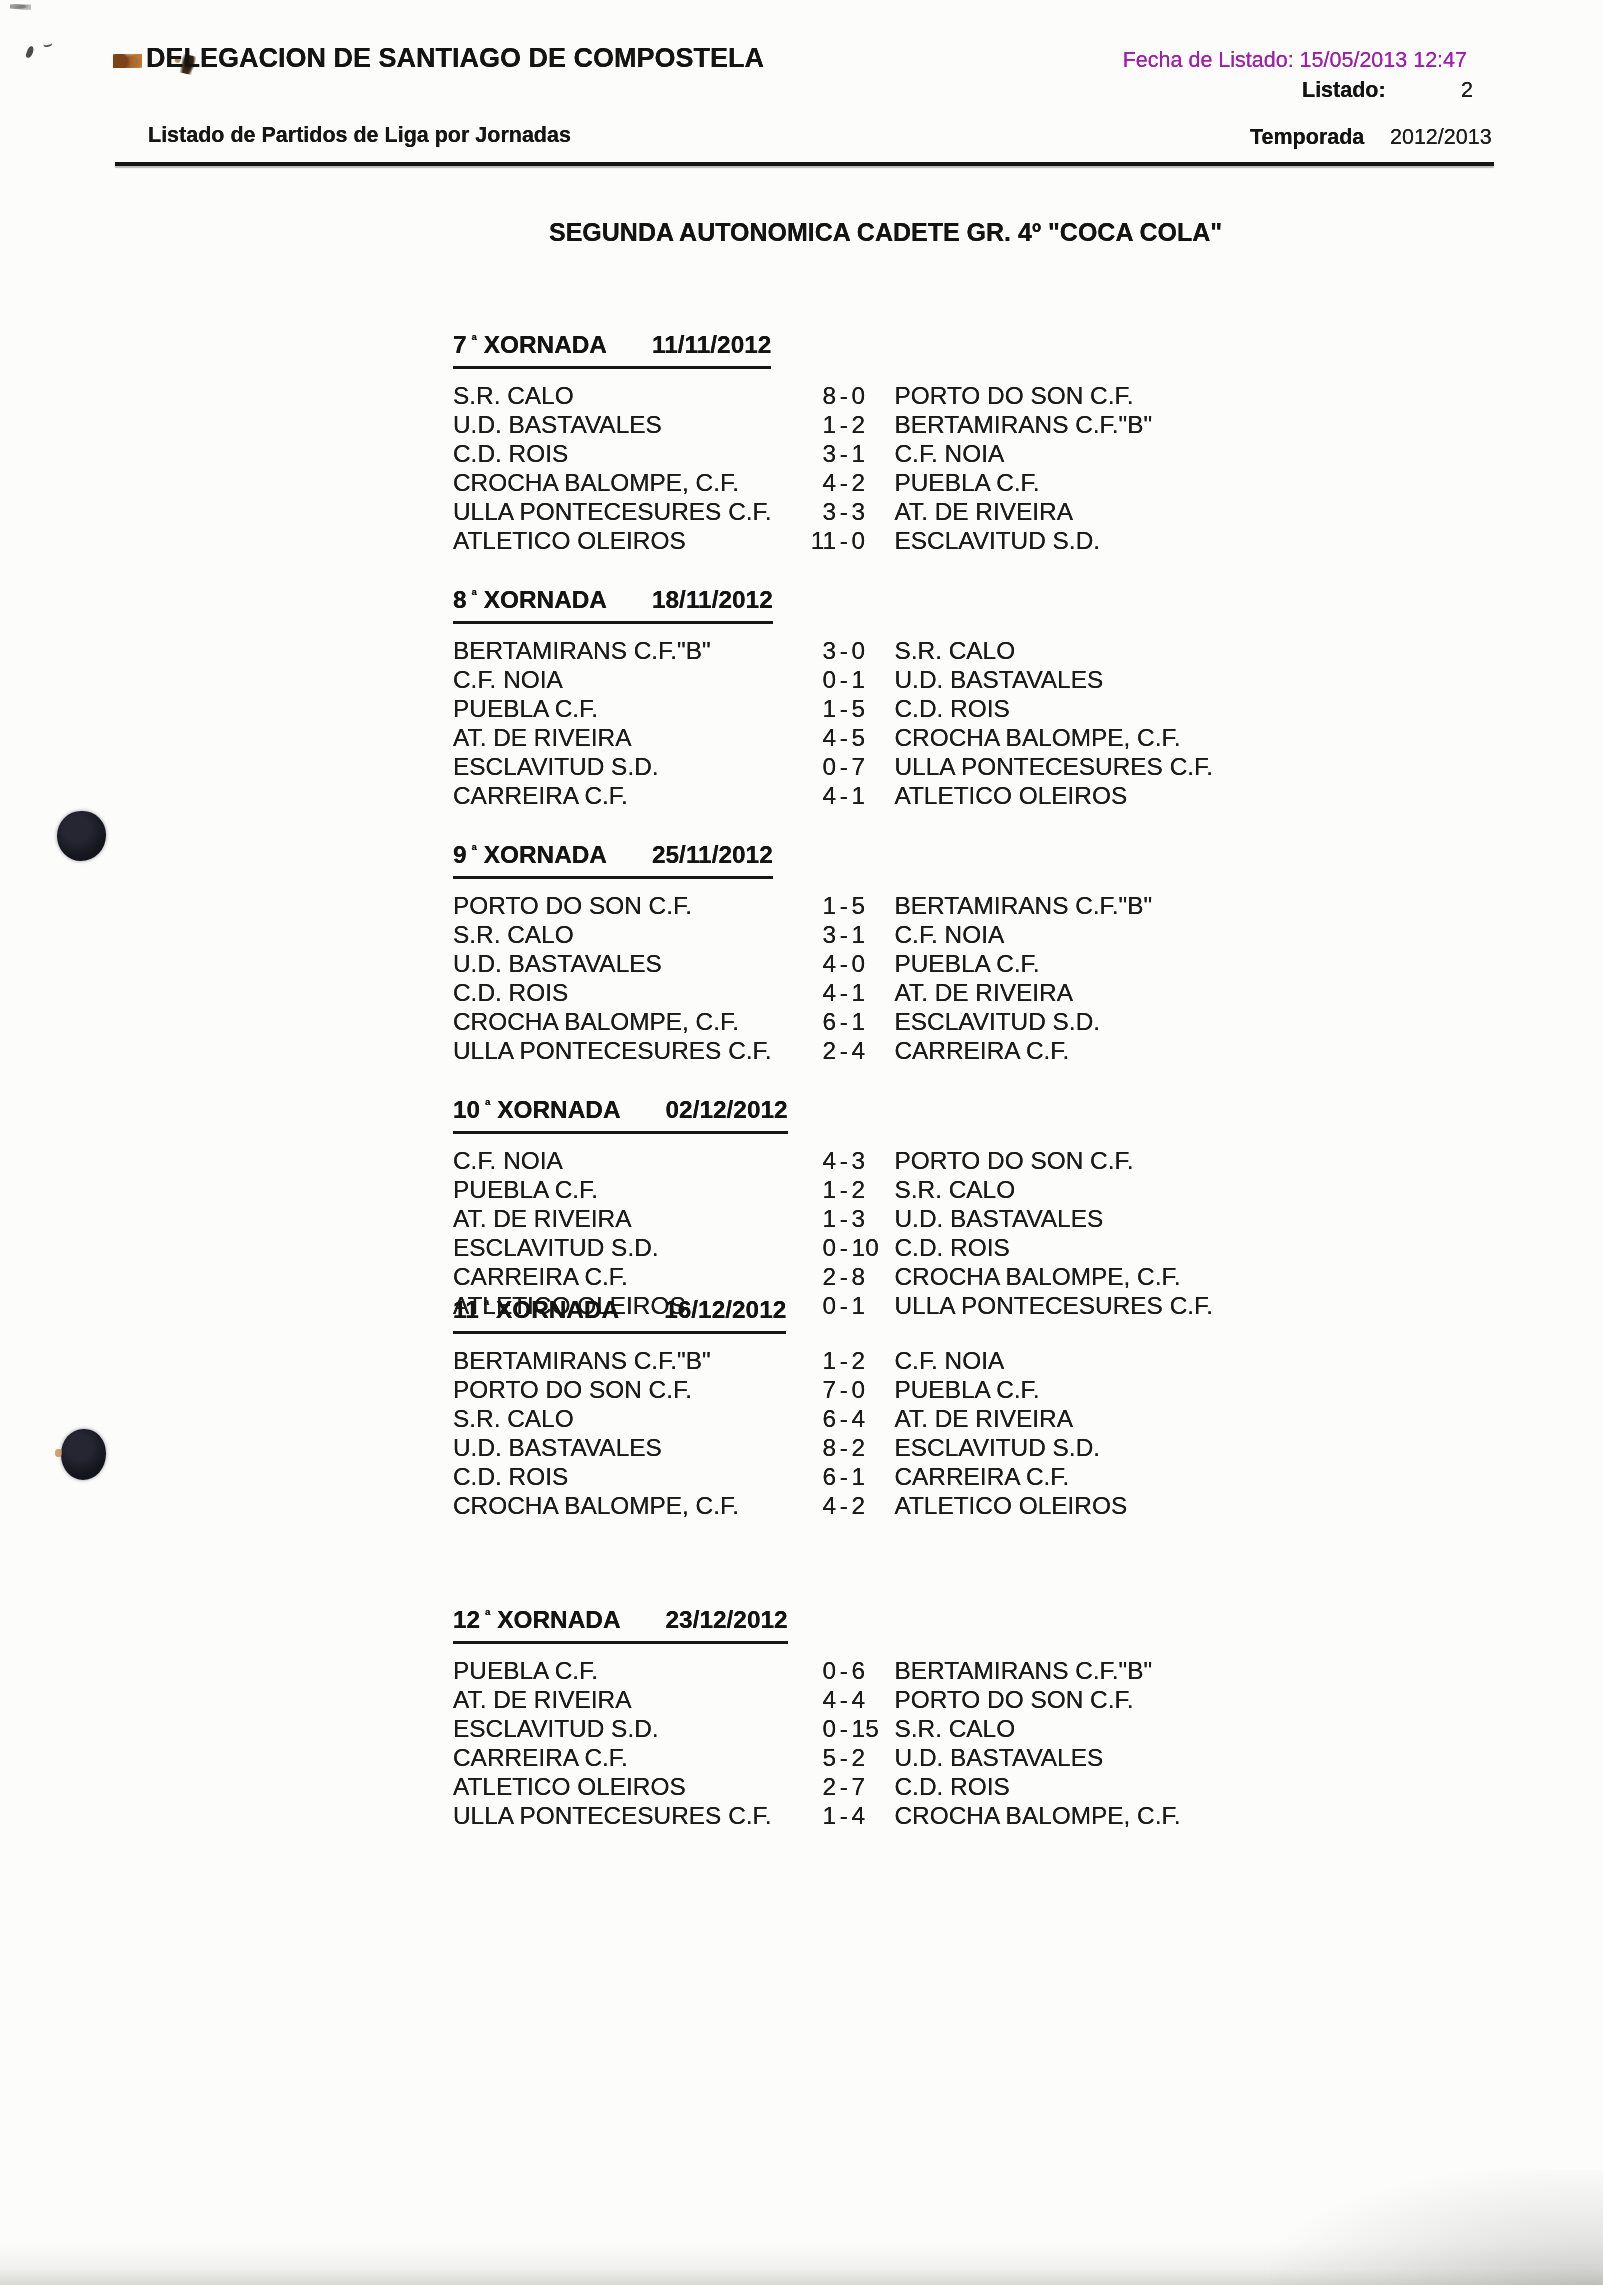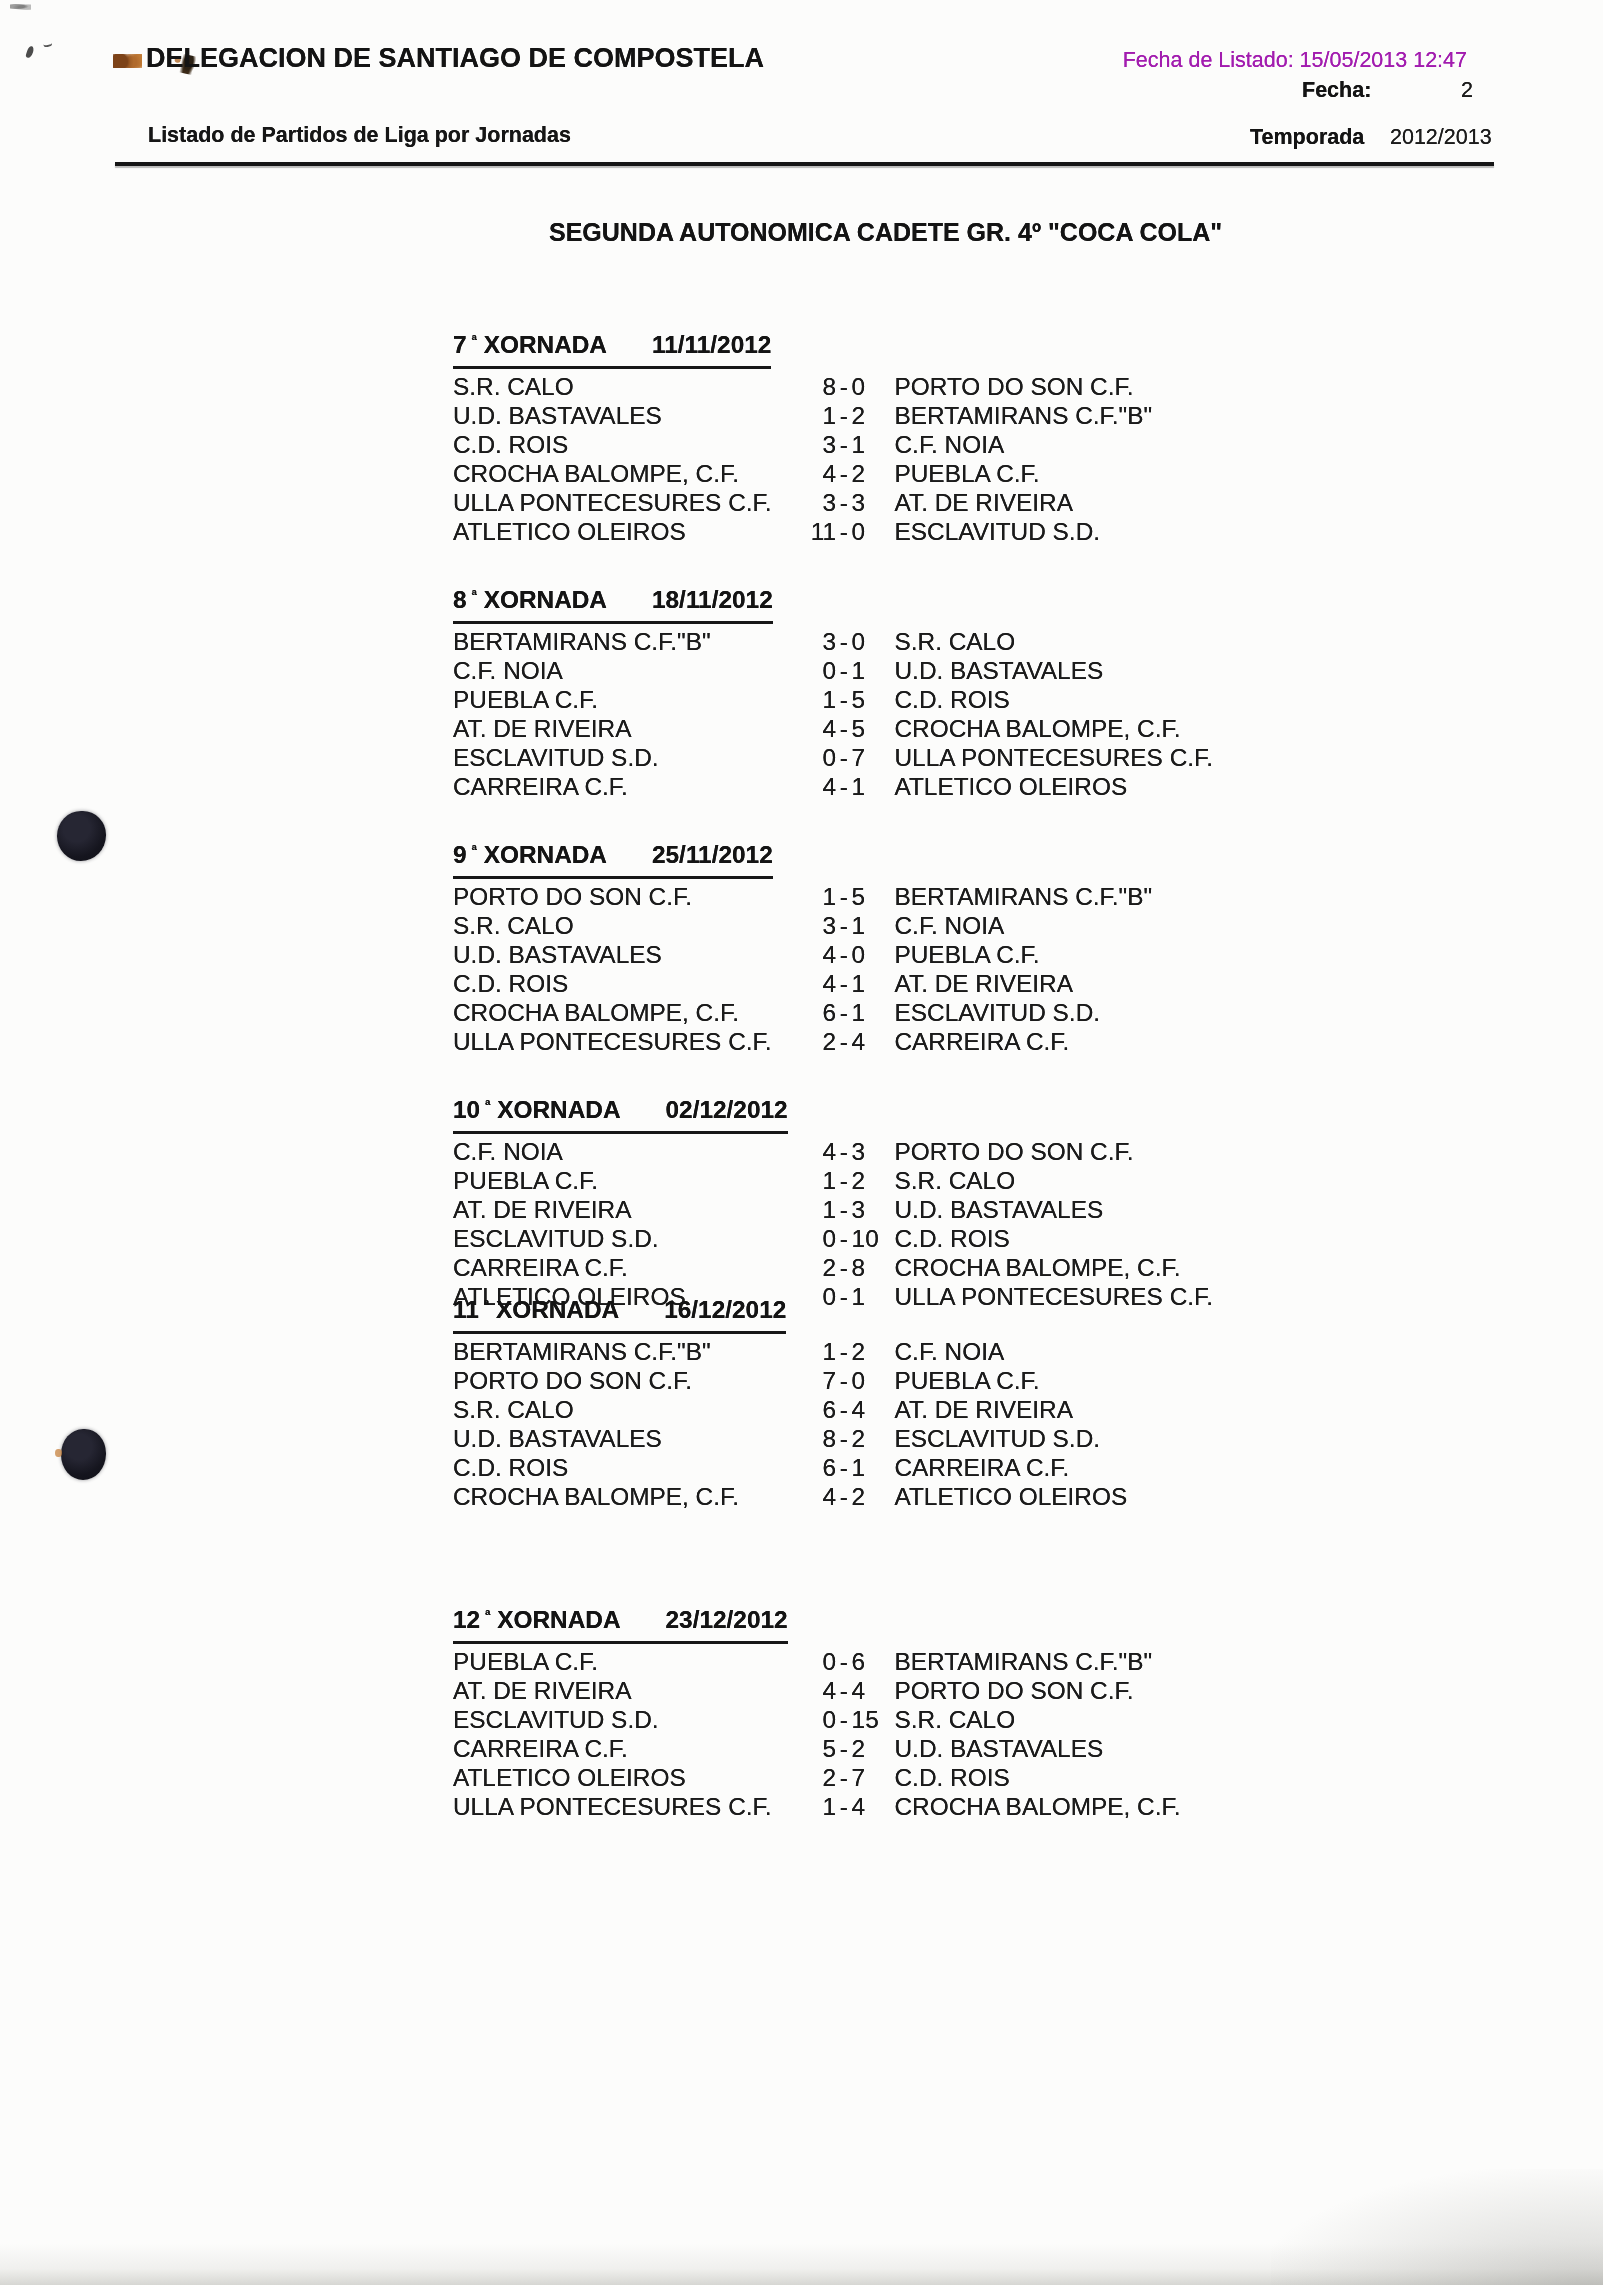--- a/index.html
+++ b/index.html
@@ -51,21 +51,21 @@
 
   
   .jornada{position:absolute;left:453px;width:878px;}
   .jheader{
     display:inline-block;
     font-size:24.4px;font-weight:bold;color:#141414;line-height:26px;
     padding-bottom:8px;border-bottom:3.9px solid #171717;white-space:nowrap;
   }
   .jord{font-size:14.6px;vertical-align:7.8px;margin:0 6.8px 0 4.9px;}
   .jdate{margin-left:45px;}
-  .rows{margin-top:3px;}
+  .rows{margin-top:12px;}
   .match{
     display:flex;align-items:baseline;height:29px;
     font-size:24.4px;line-height:29px;color:#1b1b1b;white-space:nowrap;
   }
   .home{width:346px;}
   .sh{width:37px;text-align:right;}
   .dash{width:15.6px;text-align:center;}
   .sa{width:37px;text-align:left;}
   .away{margin-left:5.9px;}
 
@@ -129,21 +129,21 @@
 <div class="speck-b"></div>
 <div class="hole-punch hp1"></div>
 <div class="hole-punch hp2"></div>
 <div class="bottom-shade"></div>
 <div class="corner-shade"></div>
 
 <header>
   <h1 class="org-title ink">DELEGACION DE SANTIAGO DE COMPOSTELA</h1>
   <div class="subtitle ink">Listado de Partidos de Liga por Jornadas</div>
   <div class="fecha-line ink"><span>Fecha de Listado:</span>&nbsp;<span>15/05/2013 12:47</span></div>
-  <div class="pagina-label ink">Fecha:</div>
+  <div class="pagina-label ink">Listado:</div>
   <div class="pagina-value ink">2</div>
   <div class="temporada-label ink">Temporada</div>
   <div class="temporada-value ink">2012/2013</div>
   <div class="rule"></div>
 </header>
 
 <div class="comp-title ink">SEGUNDA AUTONOMICA CADETE GR. 4º "COCA COLA"</div>
 
 <main id="sections">
   <section class="jornada" style="top: 327px;">

